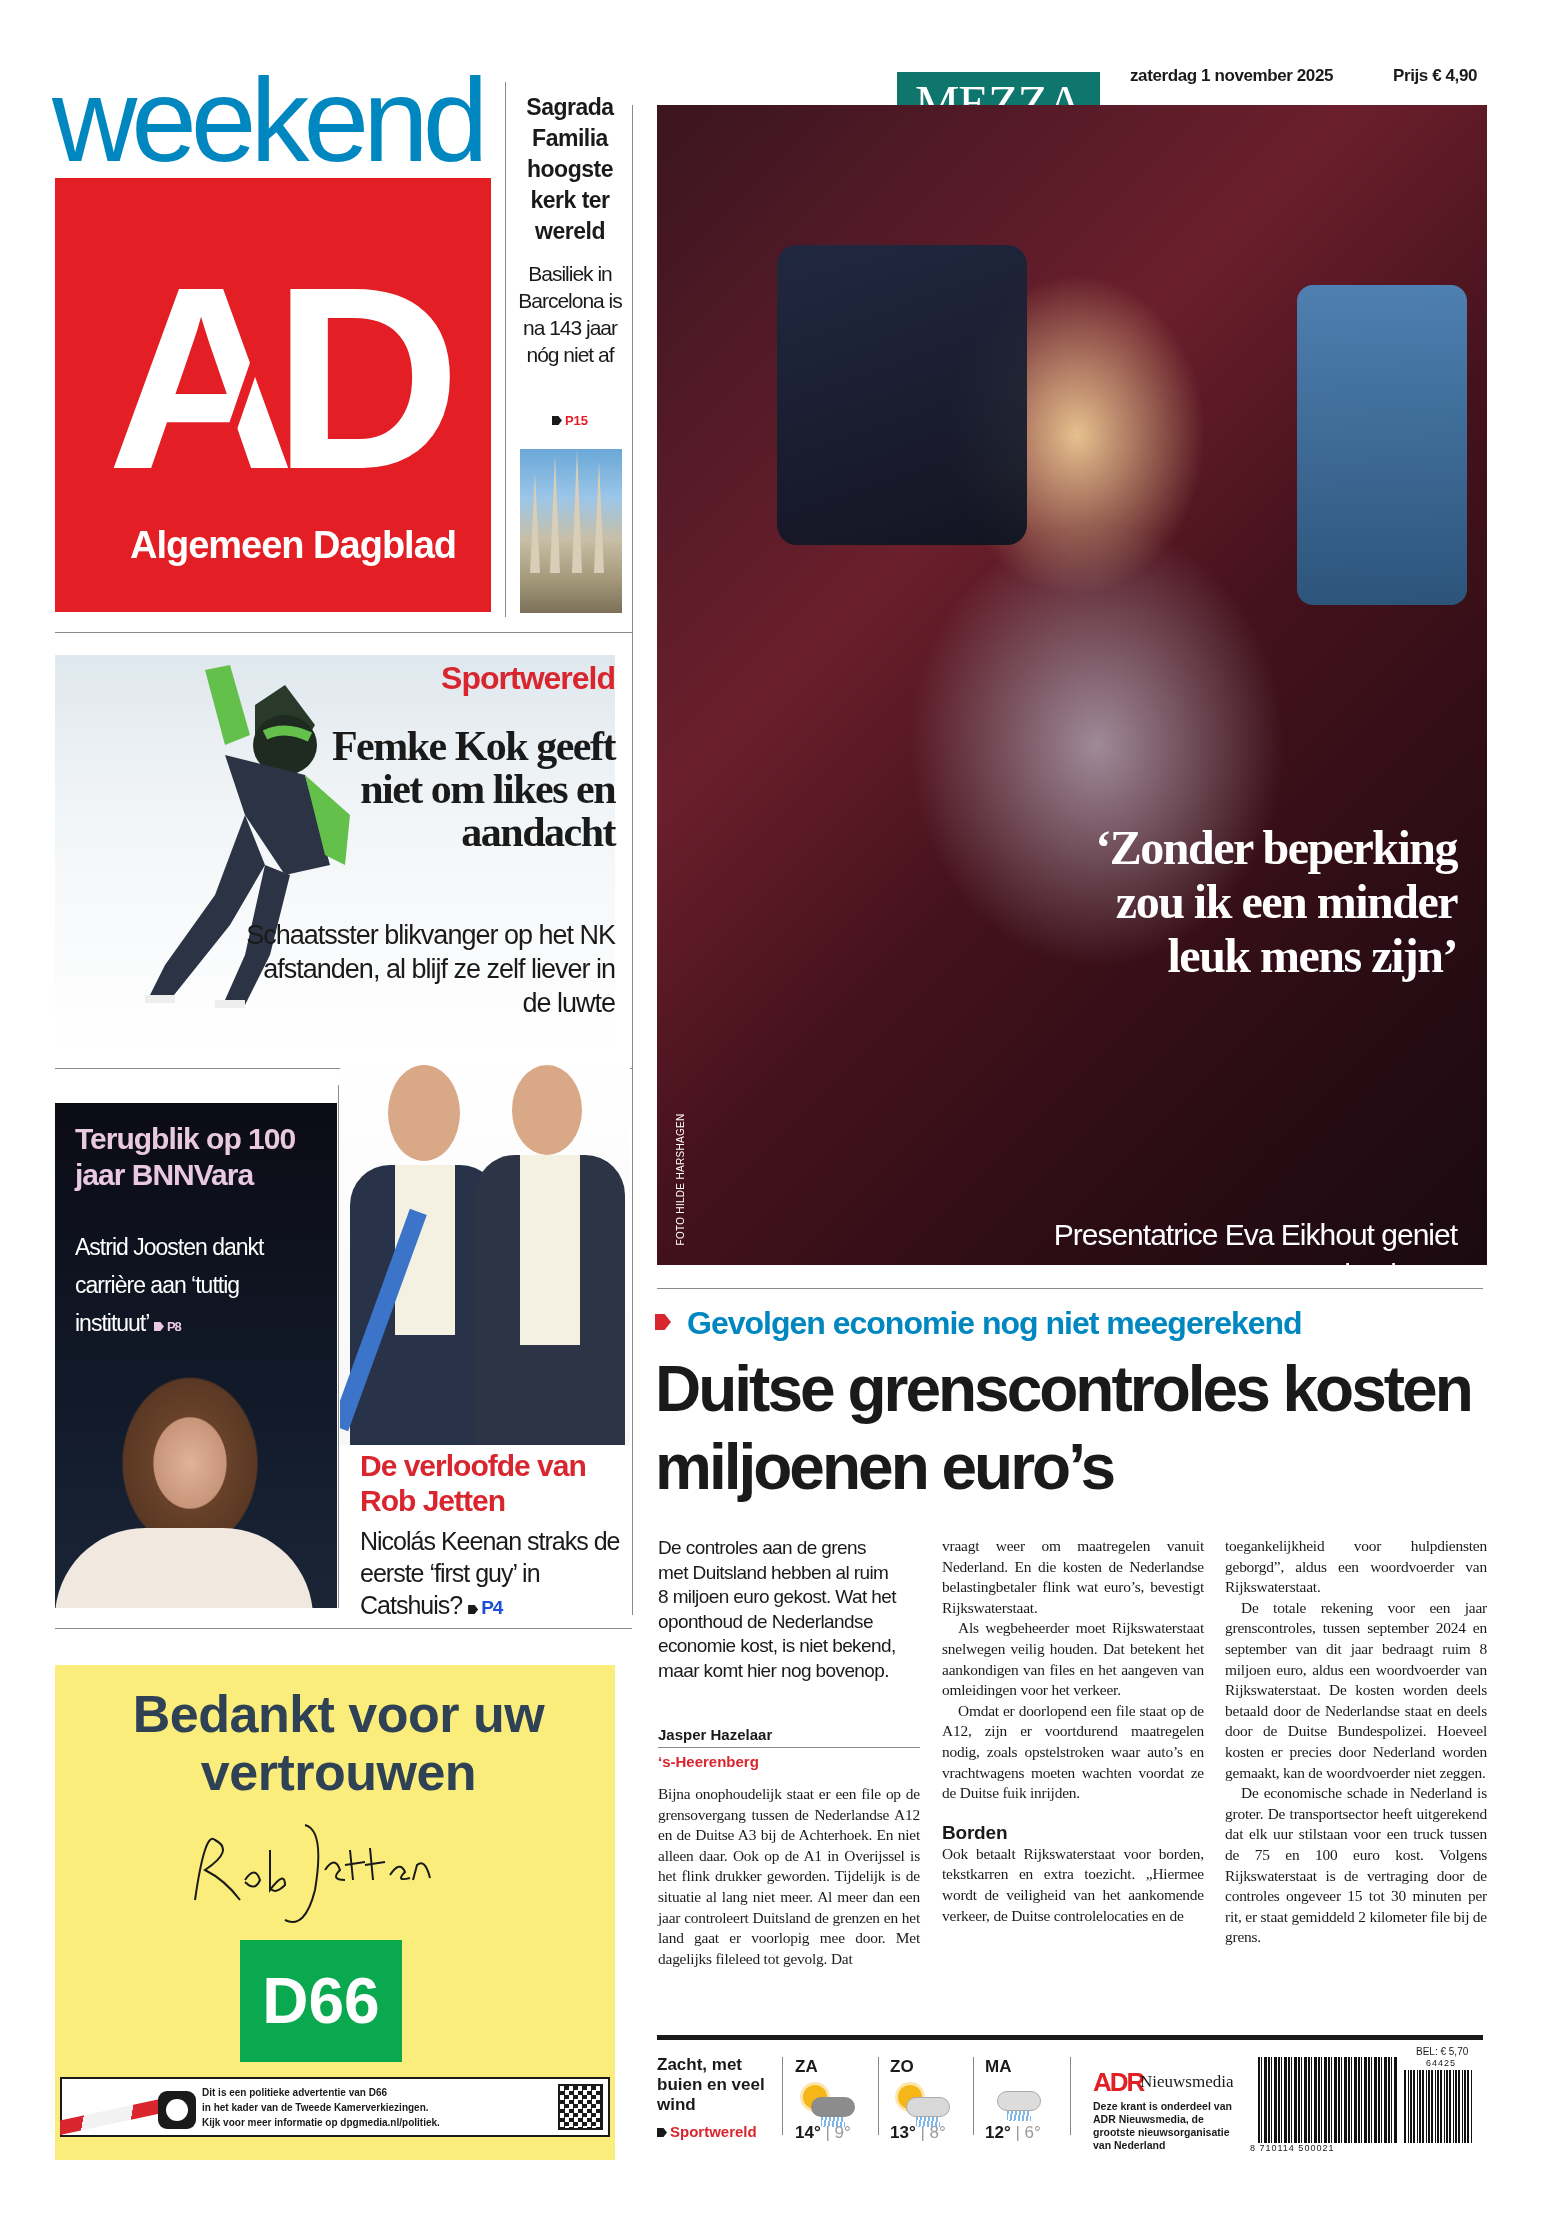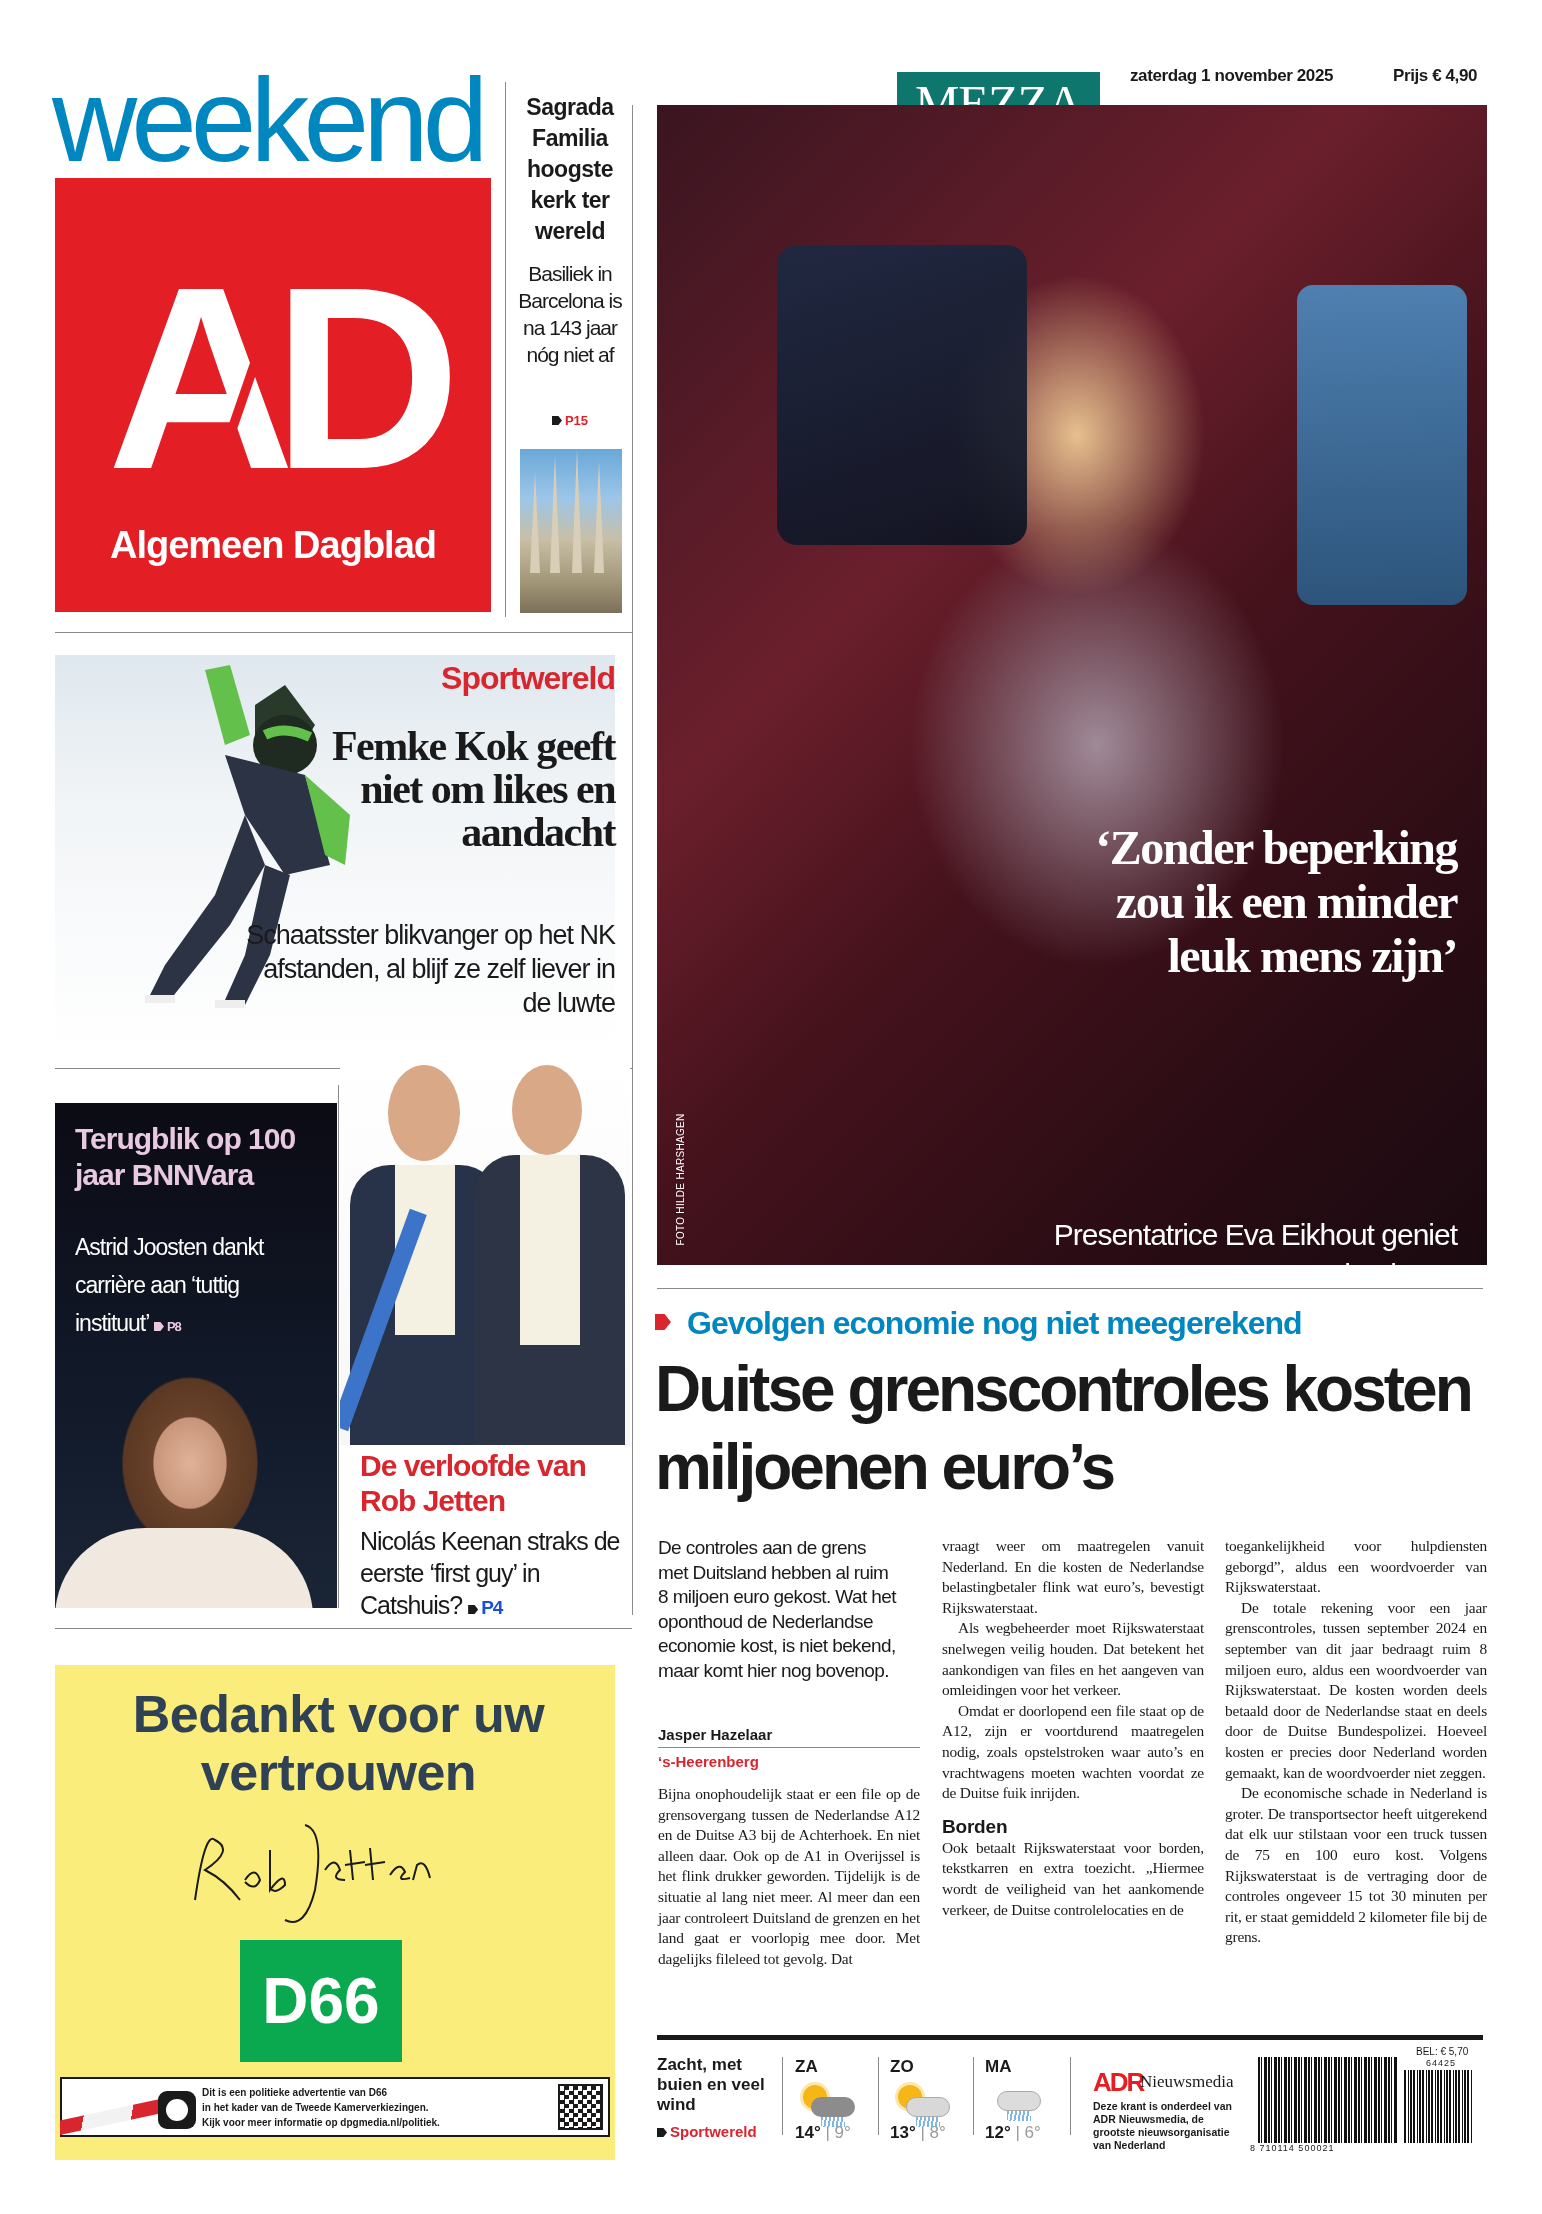--- a/index.html
+++ b/index.html
@@ -7,21 +7,21 @@
   body{position:relative;font-family:"Liberation Sans",sans-serif;color:#1a1a1a}
   .abs{position:absolute}
   .vline{position:absolute;background:#8a8a8a;width:1px}
   .hline{position:absolute;background:#8a8a8a;height:1px}
 
   
   #weekend{left:52px;top:60px;width:440px;height:120px;color:#0087c0;font-size:118px;letter-spacing:-6px;line-height:120px;font-weight:400}
   #ad-box{left:55px;top:178px;width:436px;height:434px;background:#e31e24}
   #ad-letters{left:0;top:70px;width:436px;text-align:center;color:#fff;font-size:260px;font-weight:700;line-height:260px;letter-spacing:-22px}
   #ad-slash{left:188px;top:60px;width:10px;height:290px;background:#e31e24;transform:skewX(-19deg)}
-  #ad-sub{left:0;top:346px;width:436px;text-align:center;color:#fff;font-size:38px;font-weight:700;letter-spacing:-1px}
+  #ad-sub{left:0;top:346px;width:476px;text-align:center;color:#fff;font-size:38px;font-weight:700;letter-spacing:-1px}
 
   
   #sag-title{left:515px;top:92px;width:110px;text-align:center;font-size:23px;font-weight:700;line-height:31px;letter-spacing:-0.5px}
   #sag-sub{left:515px;top:260px;width:110px;text-align:center;font-size:21px;line-height:27px;letter-spacing:-1px}
   #sag-ref{left:515px;top:413px;width:110px;text-align:center;font-size:13px;font-weight:700;color:#e31e24}
   .arrow{display:inline-block;width:10px;height:9px;background:#1a1a1a;clip-path:polygon(0 0,65% 0,100% 50%,65% 100%,0 100%);margin-right:3px;vertical-align:0}
   #sag-img{left:520px;top:449px;width:102px;height:164px;background:linear-gradient(180deg,#6aa8d8 0%,#9cc6e8 30%,#c8bfa6 55%,#a49879 80%,#7c705a 100%)}
   .spire{position:absolute;bottom:40px;width:10px;background:#d9cfb8;clip-path:polygon(50% 0,100% 100%,0 100%)}
 
   
@@ -82,21 +82,21 @@
   
   #kicker{left:655px;top:1303px;width:880px;color:#0087c0;font-size:32px;font-weight:700;letter-spacing:-1px;line-height:40px}
   #kicker-arrow{left:655px;top:1314px;width:16px;height:16px;background:#d9252d;clip-path:polygon(0 0,60% 0,100% 50%,60% 100%,0 100%)}
   #headline{left:655px;top:1350px;width:880px;font-size:64px;font-weight:700;line-height:78px;letter-spacing:-3px}
   #intro{left:658px;top:1536px;width:240px;font-size:19px;line-height:24.5px;letter-spacing:-0.6px}
   #byline{left:658px;top:1726px;width:262px;font-size:15px;font-weight:700;padding-bottom:4px;border-bottom:1px solid #8a8a8a}
   #dateline{left:658px;top:1753px;font-size:15px;font-weight:700;color:#d9252d}
   .col{position:absolute;width:262px;font-family:"Liberation Serif",serif;font-size:15.4px;line-height:20.6px;text-align:justify;hyphens:auto;letter-spacing:-0.2px}
   .col p{text-indent:0}
   .col p.ind{text-indent:16px}
-  .col h4{font-family:"Liberation Sans",sans-serif;font-size:19px;font-weight:700;margin-top:12px;line-height:22px}
+  .col h4{font-family:"Liberation Sans",sans-serif;font-size:19px;font-weight:700;margin-top:18px;line-height:22px}
   #col1{left:658px;top:1784px}
   #col2{left:942px;top:1536px}
   #col3{left:1225px;top:1536px}
 
   #bar{left:657px;top:2035px;width:826px;height:5px;background:#1a1a1a}
 
   
   #wx-text{left:657px;top:2055px;width:110px;font-size:17px;font-weight:700;line-height:20px}
   #wx-link{left:657px;top:2123px;font-size:15px;font-weight:700;color:#d9252d}
   .wx-day{position:absolute;top:2057px;width:85px}

